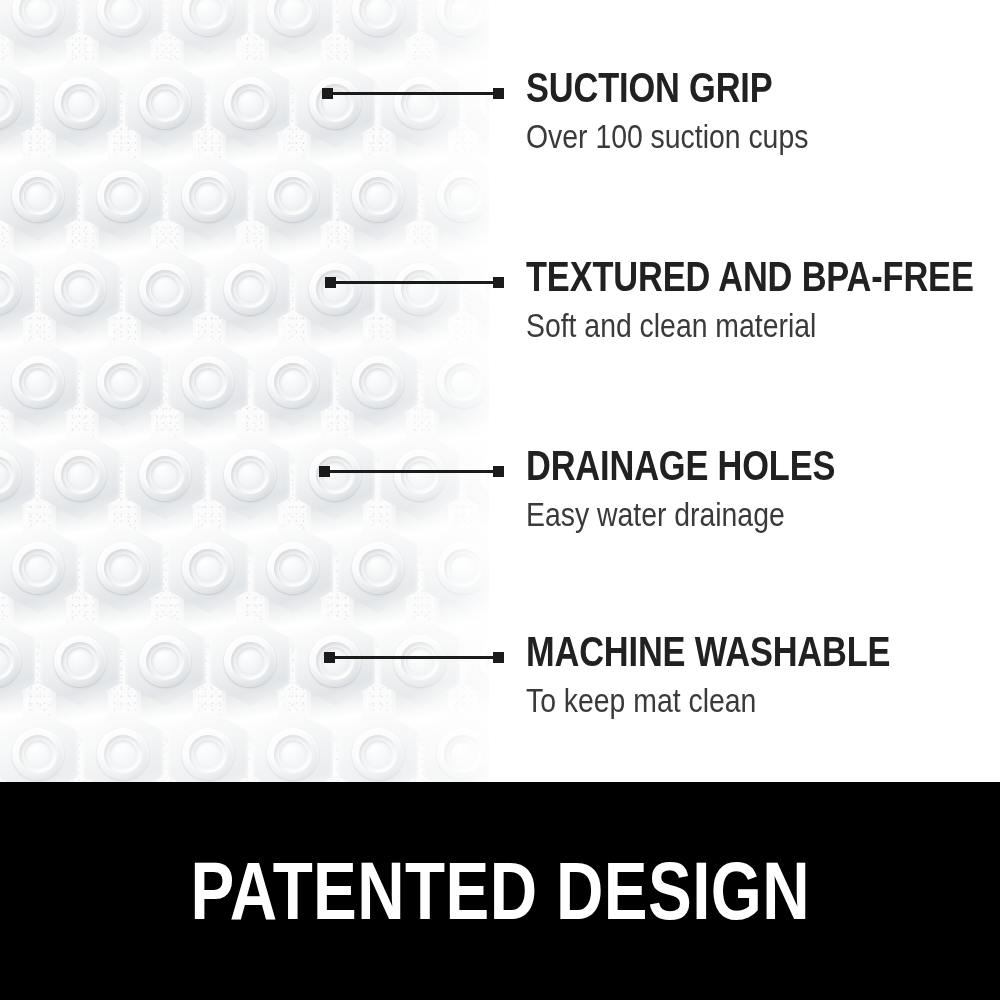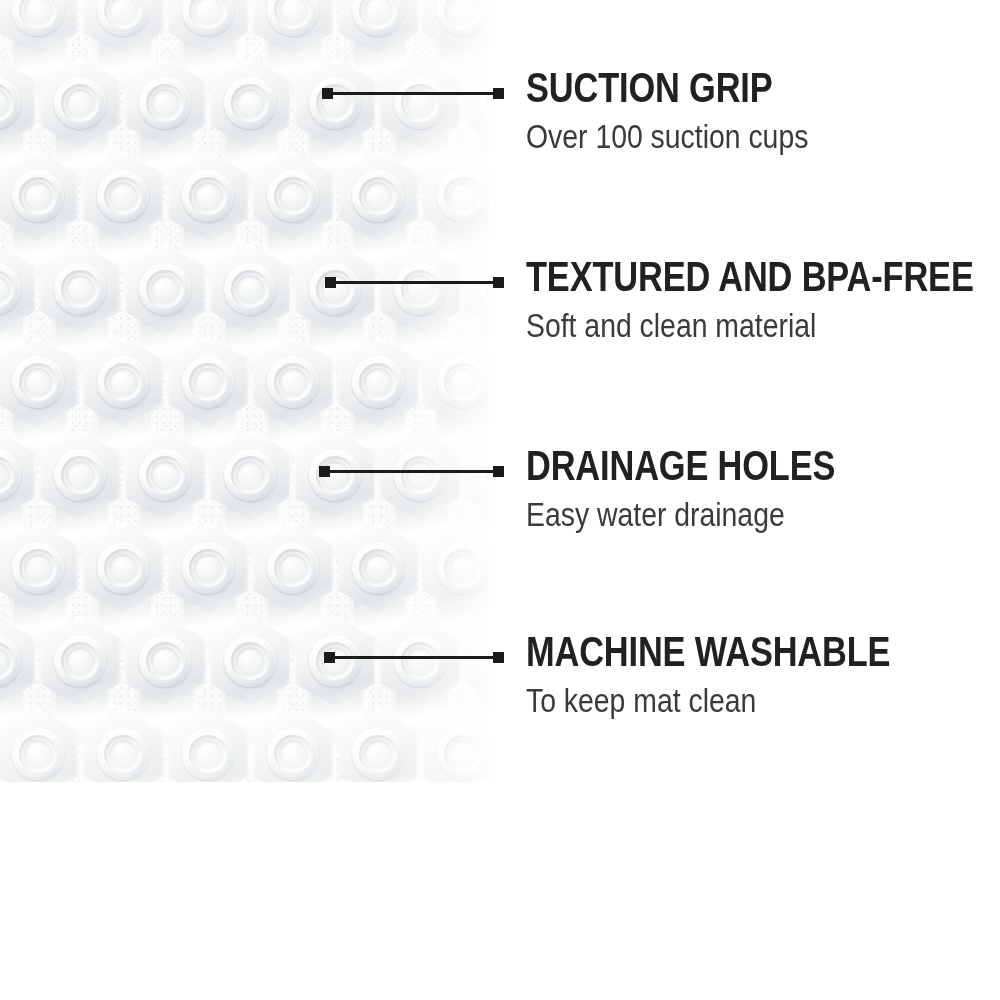--- a/index.html
+++ b/index.html
@@ -636,14 +636,17 @@
         <div class="leader" style="left: 327px; width: 173px;"></div>
         <div class="leader-dot" style="left: 324px;"></div>
         <div class="leader-dot" style="left: 493px;"></div>
         <div class="callout-text" style="top: -26px;">
           <div class="callout-title">MACHINE WASHABLE</div>
           <div class="callout-sub">To keep mat clean</div>
         </div>
       </div>
     </div>
 
+  <div class="banner">
+    <h1 class="banner-text">PATENTED DESIGN</h1>
+  </div>
 
 </div>
 
 </body></html>

